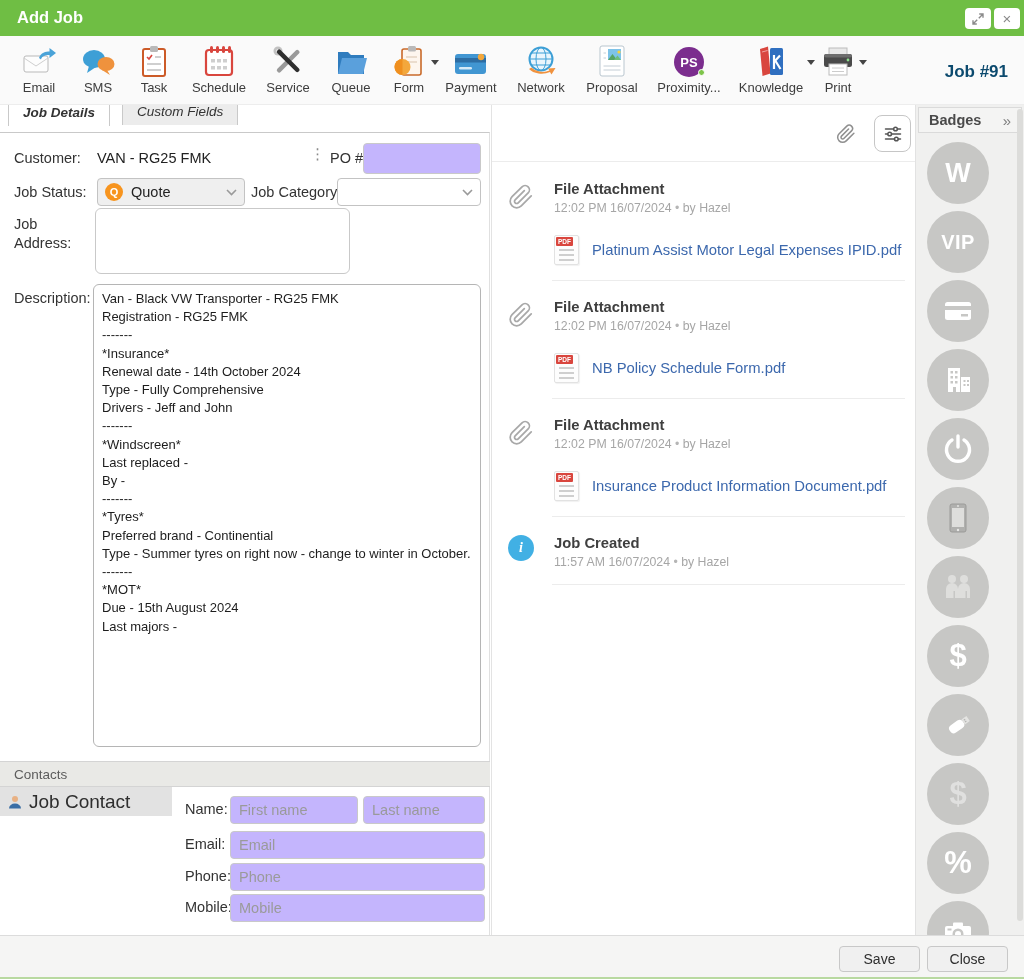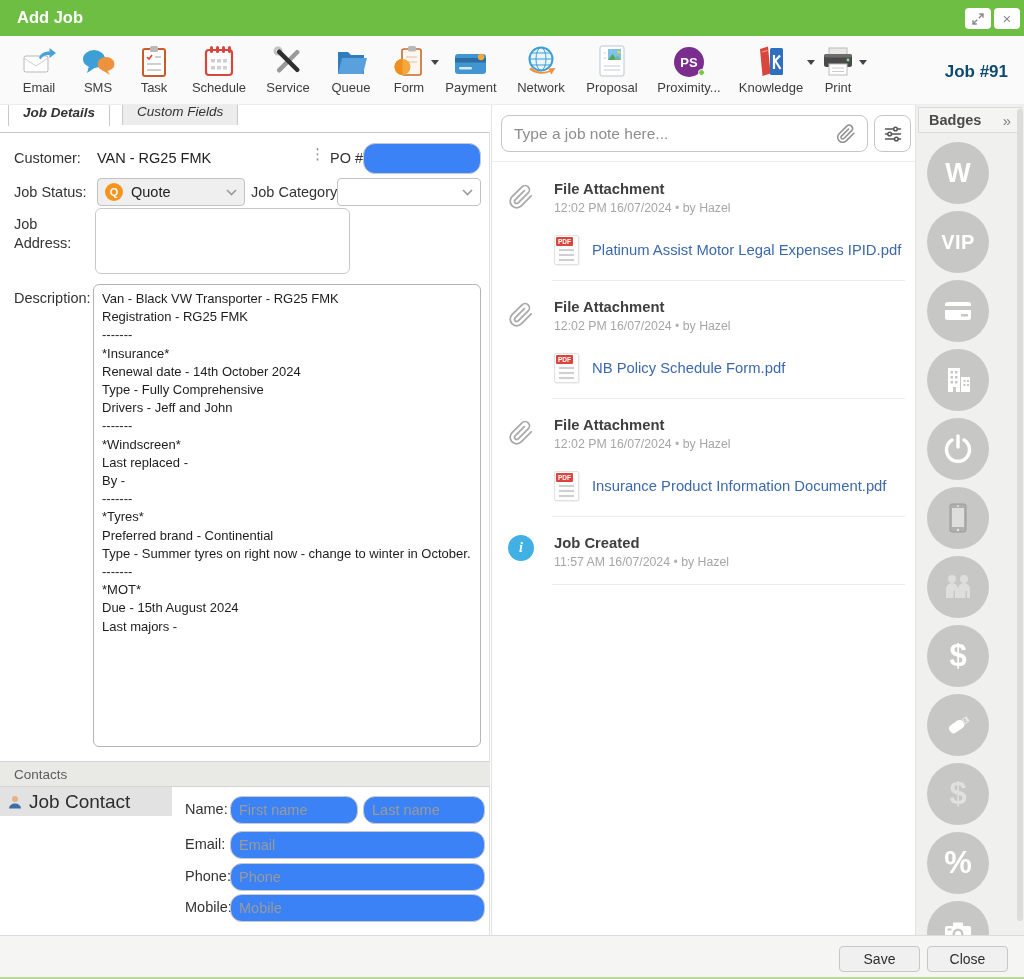--- a/index.html
+++ b/index.html
@@ -29,21 +29,21 @@
   
   .tabbar { position:absolute; top:97px; left:8px; display:flex; gap:12px; z-index:10;font-style:italic; }
   .tab { height:28px; padding:0 14px; display:flex; align-items:center; background:#ececec; border:1px solid #c9c9c9; border-bottom:none;
          border-radius:3px 3px 0 0; font-size:13.5px; color:#333; cursor:pointer; }
   .tab.active { background:#fff; font-weight:bold; height:29px; position:relative; z-index:12; }
 
   
   .left-panel { position:absolute; top:132px; left:0; width:490px; height:803px; background:#fff; border-top:1px solid #c9c9c9; border-right:1px solid #e0e0e0; }
   .fld-label { position:absolute; font-size:14.5px; color:#333; }
   .kebab { position:absolute; left:310px; top:12px; font-size:15px; color:#8a8a8a; cursor:pointer; letter-spacing:0; }
-  .text-input { border:1px solid #c9c9c9; border-radius:12px; background:#3b82f6; font-size:14.5px; color:#333; padding:0 8px; font-family:"Liberation Sans", sans-serif; }
+  .text-input { border:1px solid #c9c9c9; border-radius:4px; background:#c4b5fd; font-size:14.5px; color:#333; padding:0 8px; font-family:"Liberation Sans", sans-serif; }
   .text-input::placeholder { color:#9a9a9a; }
   .po-input { position:absolute; left:363px; top:10px; width:118px; height:31px; }
   .status-select { position:absolute; left:97px; top:45px; width:148px; height:28px; background:#efefef; border:1px solid #c3c3c3; border-radius:4px;
                    display:flex; align-items:center; padding:0 7px; cursor:pointer; }
   .q-badge { width:18px; height:18px; border-radius:50%; background:#f7941e; color:#fff; font-size:11px; font-weight:bold; display:flex; align-items:center; justify-content:center; }
   .status-text { font-size:14.5px; color:#222; margin-left:8px; flex:1; }
   .category-select { position:absolute; left:337px; top:45px; width:144px; height:28px; background:#fff; border:1px solid #c3c3c3; border-radius:4px;
                      display:flex; align-items:center; justify-content:flex-end; padding:0 7px; cursor:pointer; }
   .chev { width:11px; height:7px; }
   .addr-area { position:absolute; left:95px; top:75px; width:255px; height:66px; border:1px solid #c9c9c9; border-radius:6px; resize:none;
@@ -364,21 +364,20 @@
     <span class="contact-form-label" style="top:703px;">Email:</span>
     <input class="text-input cf-input" style="left: 230px; top: 698px; width: 255px;" placeholder="Email">
     <span class="contact-form-label" style="top:735px;">Phone:</span>
     <input class="text-input cf-input" style="left: 230px; top: 730px; width: 255px;" placeholder="Phone">
     <span class="contact-form-label" style="top:766px;">Mobile:</span>
     <input class="text-input cf-input" style="left: 230px; top: 761px; width: 255px;" placeholder="Mobile">
   </div>
 
   <div class="right-panel">
     <div class="note-row">
-      <input class="note-input" placeholder="Type a job note here..." style="">
       <svg class="note-clip" width="20" height="22" viewBox="0 0 24 24">
           <path d="M21.44 11.05l-9.19 9.19a6 6 0 0 1-8.49-8.49l9.19-9.19a4 4 0 0 1 5.66 5.66l-9.2 9.19a2 2 0 0 1-2.83-2.83l8.49-8.48" stroke="#8f8f8f" stroke-width="1.8" fill="none" stroke-linecap="round"></path>
         </svg>
       <div class="filter-btn">
         <svg width="20" height="20" viewBox="0 0 24 24">
             <g stroke="#555" stroke-width="1.8" stroke-linecap="round">
               <line x1="3" y1="6" x2="21" y2="6"></line>
               <line x1="3" y1="12" x2="21" y2="12"></line>
               <line x1="3" y1="18" x2="21" y2="18"></line>
             </g>

